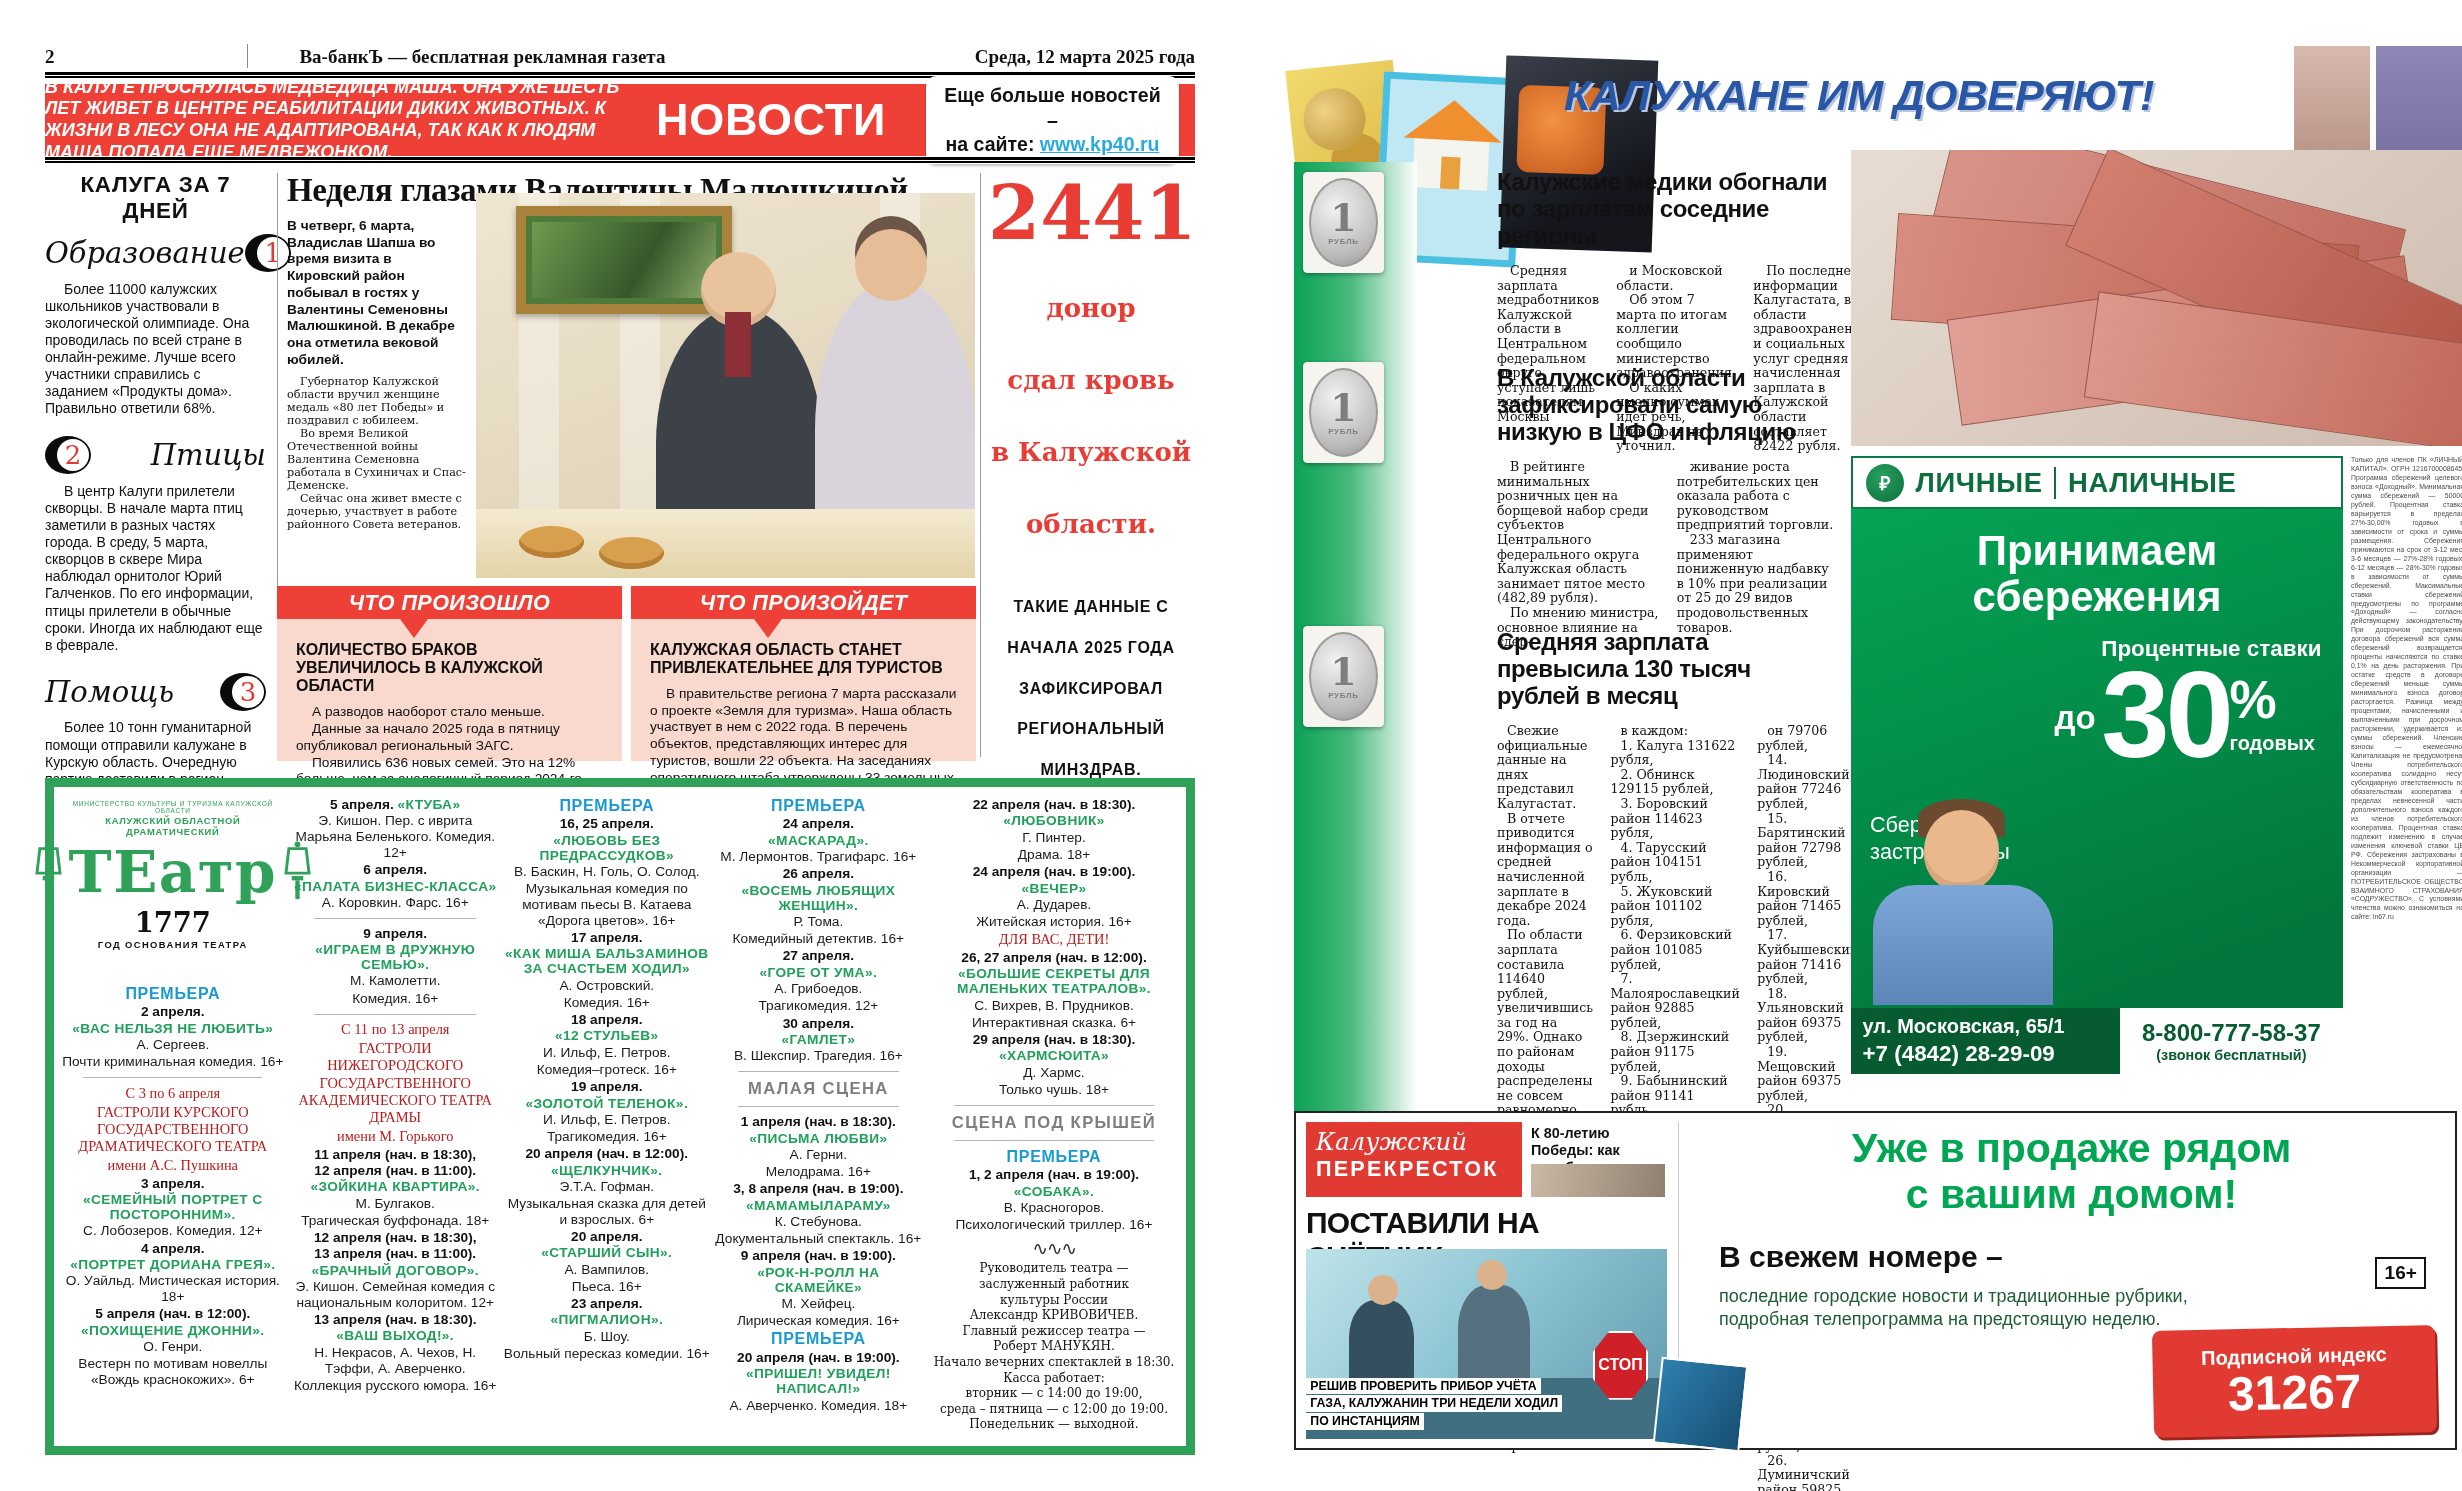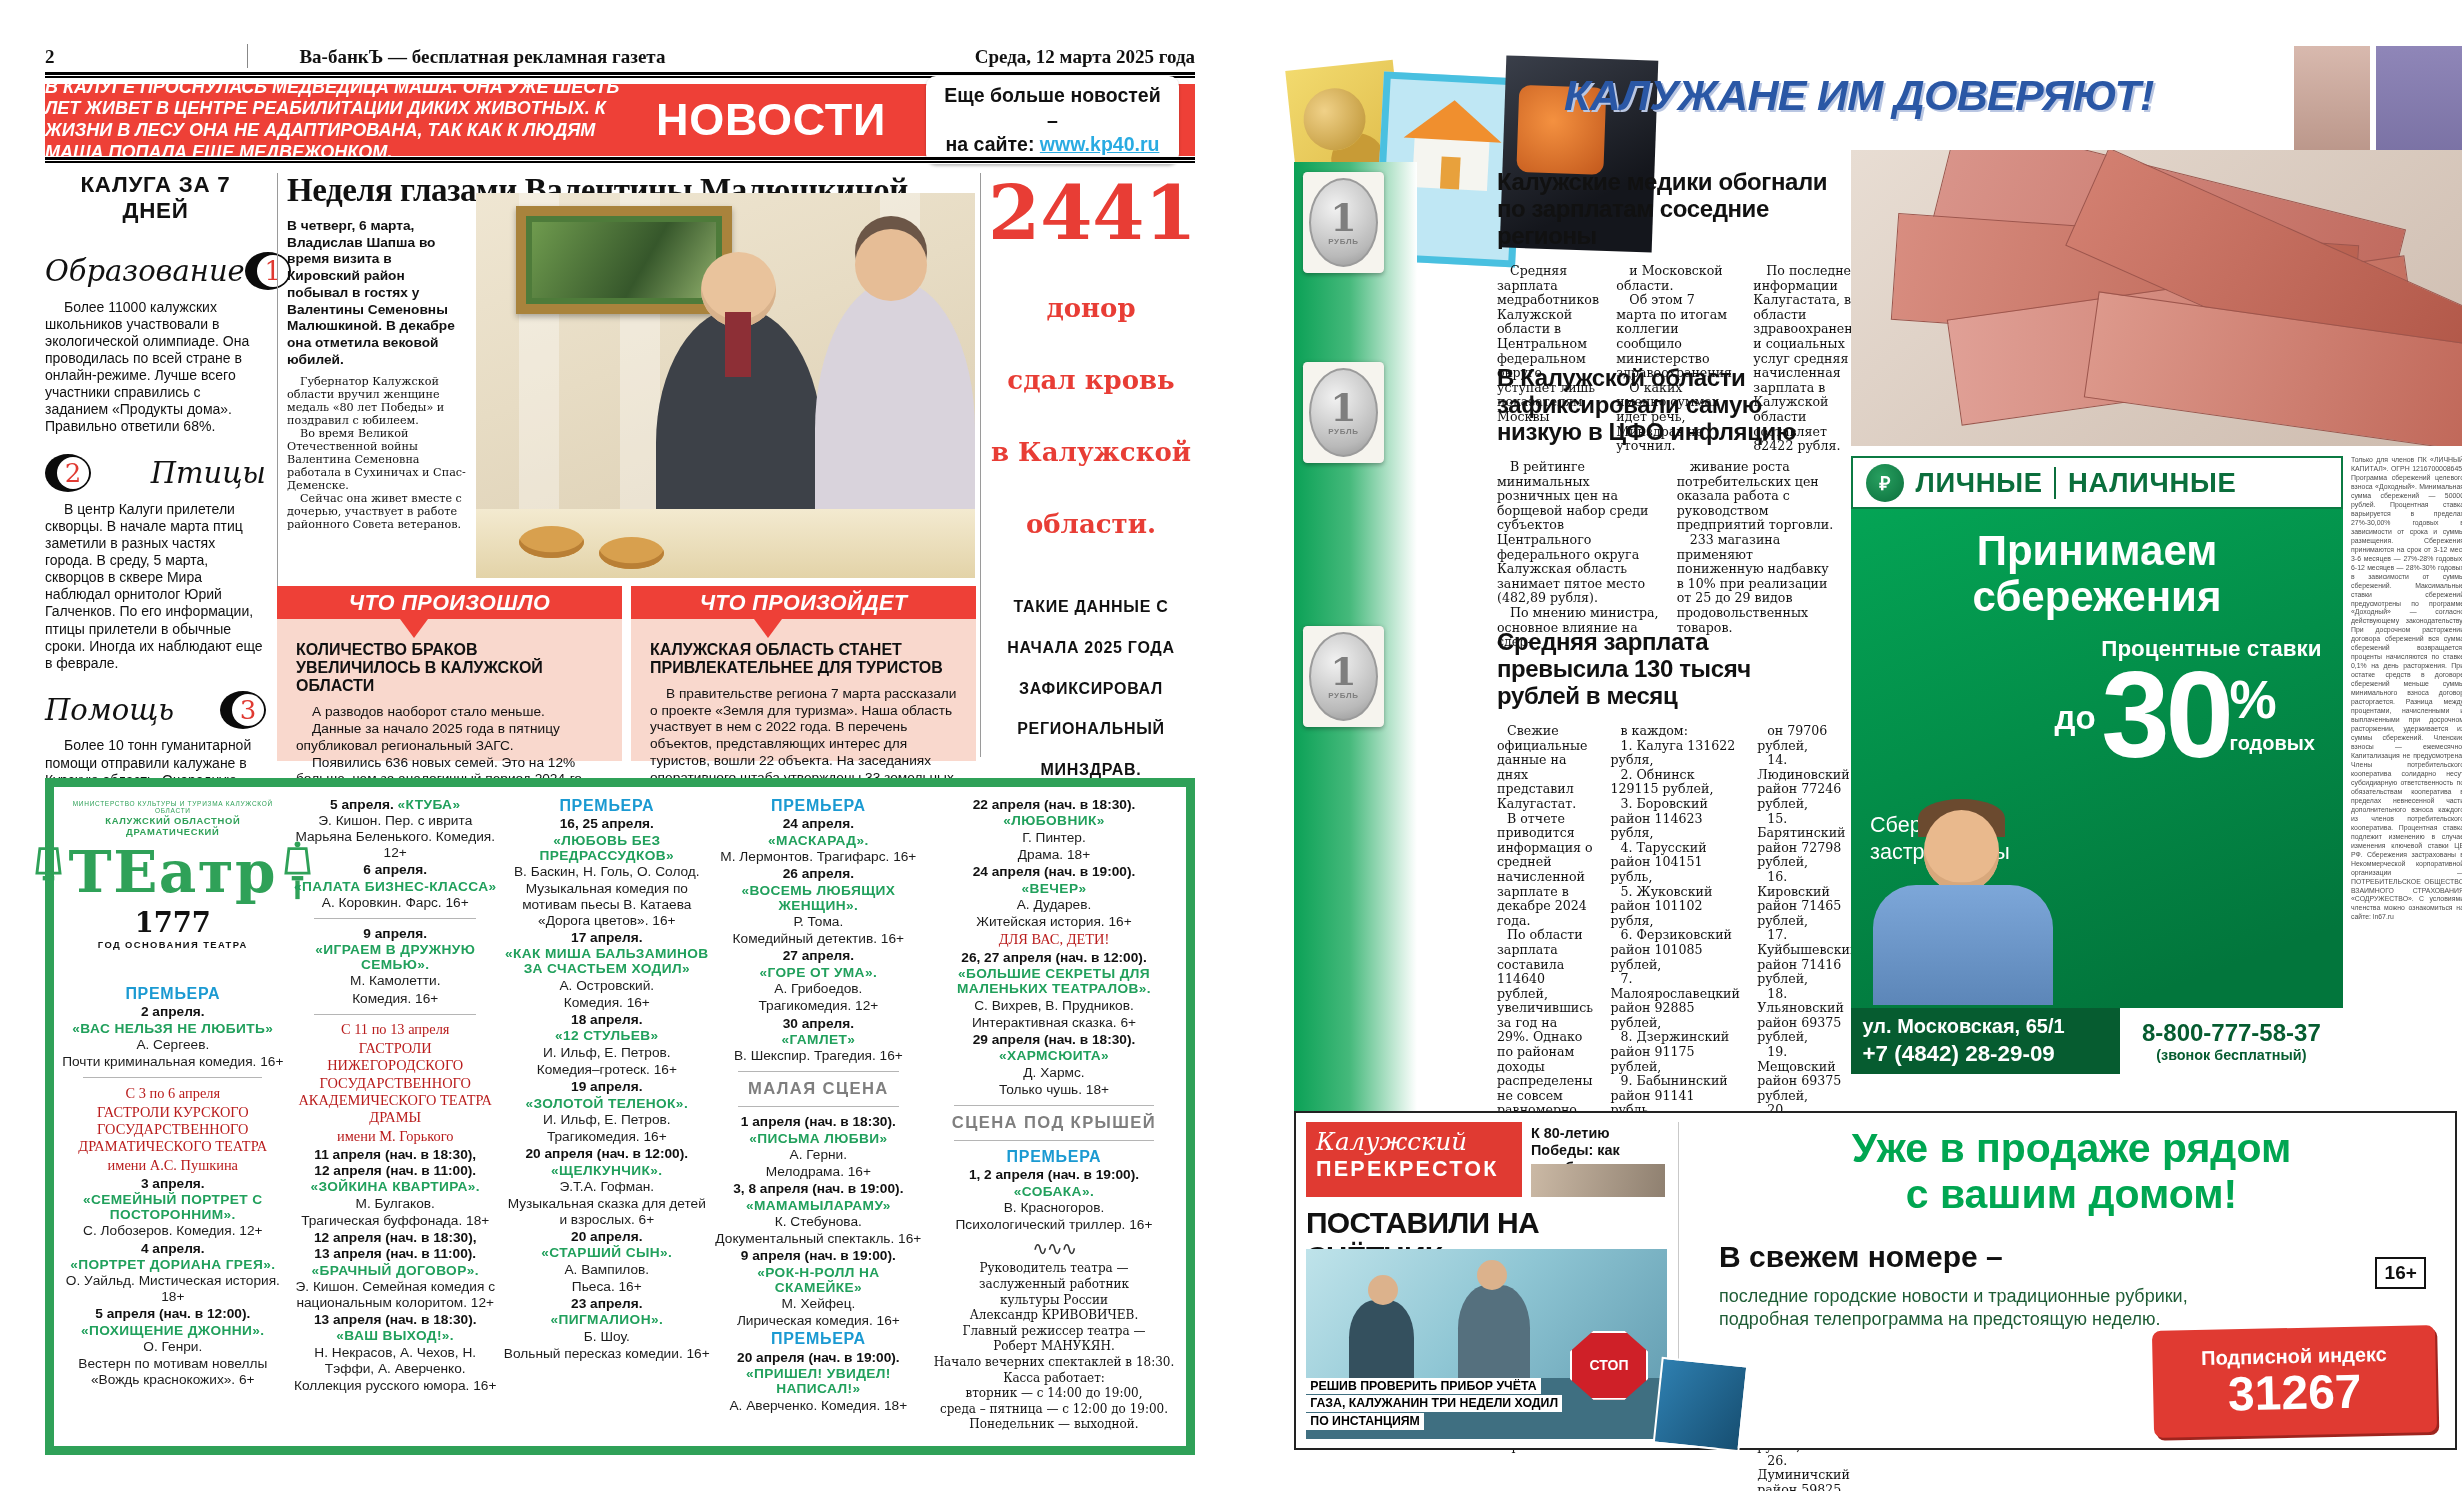--- a/index.html
+++ b/index.html
@@ -22,21 +22,21 @@
   #banner { left:45px; top:84px; width:1150px; height:72px; background:#ee4037; display:flex; align-items:center; }
   #banner-label { font-size:45px; font-weight:900; color:#fff; padding:0 40px 0 29px; letter-spacing:0.7px; }
   #banner-ticker { width:620px; color:#fff; font-weight:bold; font-style:italic; font-size:18px; line-height:1.2; }
   #banner-more { margin-left:auto; margin-right:16px; background:#fff; border-radius:10px; padding:7.2px 17.3px;
                  text-align:center; font-weight:bold; font-size:19.5px; line-height:1.25; box-shadow:0 1.4px 2.9px rgba(0,0,0,.25); }
   #banner-more .url { color:#29abe2; text-decoration:underline; }
   #lp-rule2 { left:45px; top:157px; width:1150px; }
 
   
   #digest { left:45px; top:172px; width:221px; }
-  #digest-title { text-align:center; font-weight:900; font-size:22.4px; letter-spacing:0.7px; margin-bottom:28px; }
+  #digest-title { text-align:center; font-weight:900; font-size:22.4px; letter-spacing:0.7px; margin-bottom:10px; }
   .dg-sec { margin-bottom:19px; }
   .dg-head { display:flex; align-items:center; justify-content:space-between; margin-bottom:8.7px; }
   .dg-head.rev { flex-direction:row-reverse; }
   .dg-title { font-family:"DejaVu Serif",serif; font-style:italic; font-size:29px; }
   .badge { width:46px; height:38px; background:#0b0b0b; border-radius:50%; display:flex; align-items:center;
            justify-content:center; flex:0 0 auto; }
   .badge-in { width:32px; height:32px; background:#fff; border-radius:50%; display:flex; align-items:center;
               justify-content:center; font-family:"DejaVu Serif",serif; font-size:26px; color:#e03a32; margin-left:10px; }
   .dg-text { font-size:14px; line-height:1.22; text-indent:19px; }
 
@@ -207,23 +207,23 @@
                   background:linear-gradient(100deg,#cbb9a5,#8f8070); }
   #pk-headline { position:absolute; left:0; top:84px; font-weight:900; font-size:30px; letter-spacing:-0.7px; }
   #pk-photo { position:absolute; left:0; top:127px; width:361px; height:190px; overflow:hidden;
               background:linear-gradient(130deg,#bfe3ea 0%,#8fc6d4 45%,#5e98ad 100%); }
   #pk-photo .desk { position:absolute; left:0; bottom:0; width:100%; height:61px; background:#3f6f81; }
   #pk-photo .fig { position:absolute; border-radius:40% 40% 5.8px 5.8px; background:#34505e; }
   .fig1 { left:43px; top:51px; width:65px; height:94px; }
   .fig2 { left:152px; top:36px; width:72px; height:108px; background:#55707e !important; }
   .fig1::before,.fig2::before { content:""; position:absolute; left:19px; top:-24.5px; width:30px; height:30px;
                                 border-radius:50%; background:#dcb28c; }
-  #pk-stop { position:absolute; right:19px; bottom:39px; width:78px; height:69px; background:#cf2028;
+  #pk-stop { position:absolute; right:19px; bottom:39px; width:55px; height:69px; background:#cf2028;
              clip-path:polygon(30% 0,70% 0,100% 30%,100% 70%,70% 100%,30% 100%,0 70%,0 30%);
-             display:flex; align-items:center; justify-content:center; color:#fff; font-weight:900; font-size:14px;
+             display:flex; align-items:center; justify-content:center; color:#fff; font-weight:900; font-size:16px;
              border:2.9px solid #fff; }
   #pk-caption { position:absolute; left:0; bottom:7.2px; width:260px; }
   #pk-caption span { background:#fff; color:#000; font-weight:900; font-size:12.3px; line-height:1.45; padding:1.4px 4.3px;
                      box-decoration-break:clone; -webkit-box-decoration-break:clone; }
   #pk-sep { position:absolute; left:382px; top:8.7px; width:1.4px; height:317px; background:#c9c9c9; }
   #pk-sale { position:absolute; left:404px; top:13px; width:743px; text-align:center; color:#00a651; font-weight:900;
              font-size:41px; line-height:1.12; white-space:pre-line; }
   #pk-issue-h { position:absolute; left:423px; top:127px; font-weight:900; font-size:30px; }
   #pk-issue-t { position:absolute; left:423px; top:172px; width:491px; color:#1e5c35; font-size:18px; line-height:1.3; }
   #pk-age { position:absolute; right:29px; top:144px; border:2.2px solid #111; font-weight:900; font-size:19px; padding:2.9px 7.2px; }

